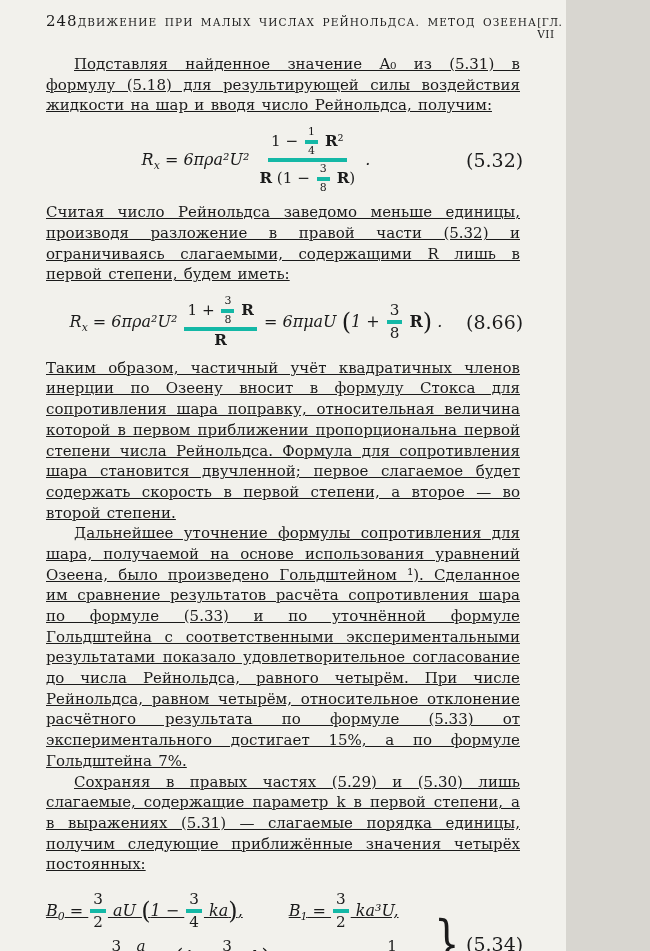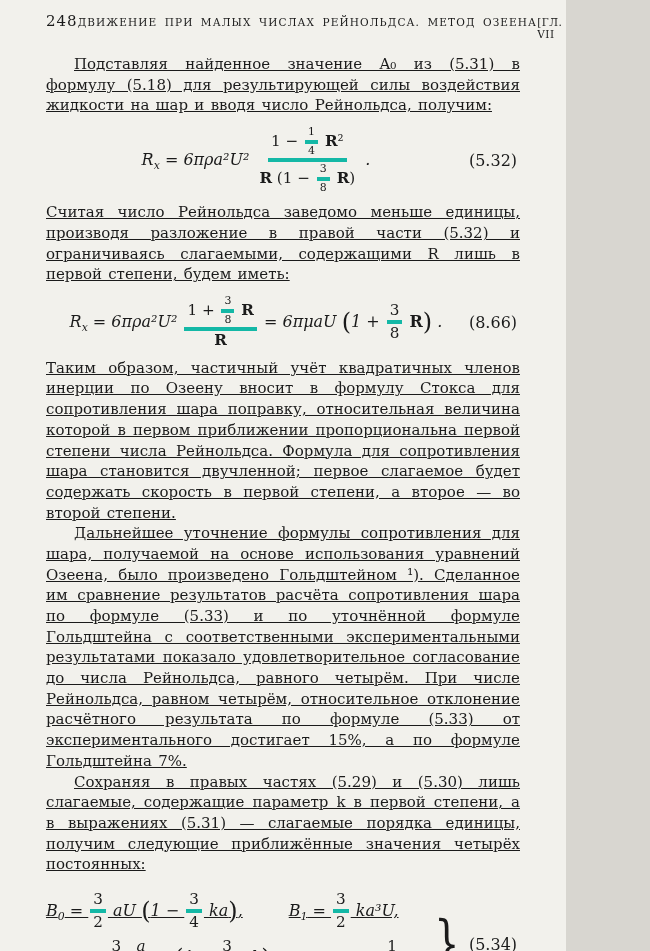--- a/index.html
+++ b/index.html
@@ -13,21 +13,21 @@
   .running-head{display:flex;align-items:baseline;margin-bottom:14px;}
   .page-num{font-size:15px;letter-spacing:1px;}
   .run-title{flex:1;text-align:left;font-size:10.5px;letter-spacing:1.1px;word-spacing:3px;white-space:nowrap;}
   .chapter{font-size:10.5px;letter-spacing:0.5px;}
   
   .para{margin:0;font-size:15px;line-height:1.38;text-align:justify;word-spacing:0.1em;text-decoration:underline;}
   .para.indent{text-indent:28px;}
   
   .eq-row{display:flex;align-items:center;margin:10px 0 8px 0;}
   .eq-body{flex:1;text-align:center;font-style:italic;font-size:16px;}
-  .eq-num{width:54px;text-align:center;font-size:16px;font-style:normal;}
+  .eq-num{width:54px;text-align:center;font-size:19px;font-style:normal;}
   .frac{display:inline-flex;flex-direction:column;align-items:center;vertical-align:middle;
         font-style:normal;margin:0 2px;line-height:1.15;font-size:0.95em;}
   .frac .fnum{border-bottom:4px solid #14b8a6;padding:0 3px 1px 3px;}
   .frac .fden{padding:1px 3px 0 3px;}
   .frac .frac{font-size:0.72em;}
   .rey{font-style:normal;font-weight:700;}
   .bigp{font-style:normal;font-size:1.5em;line-height:1;vertical-align:-0.12em;}
   .gap{display:inline-block;width:46px;}
   .it{font-style:italic;}
   sub{font-size:0.68em;}

